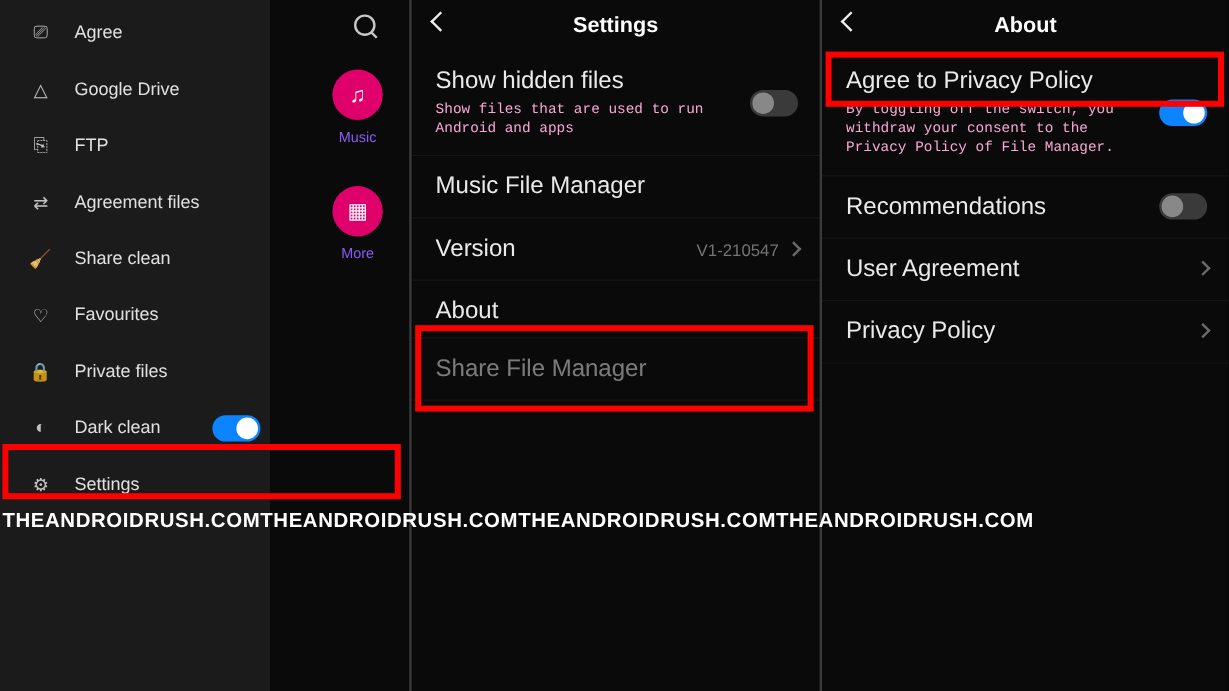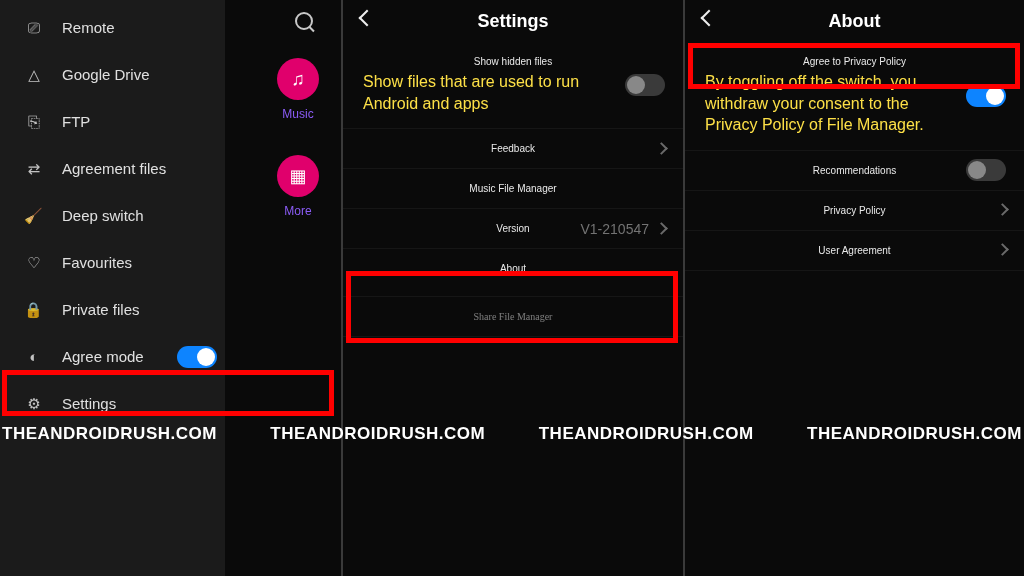--- a/index.html
+++ b/index.html
@@ -39,78 +39,78 @@
   .thumb.t2 { left:238px; top:504px; height:72px; }
   .thumb .lines { position:absolute; left:6px; right:6px; top:6px; bottom:6px; }
   .thumb .lines span { display:block; height:3px; margin:3px 0; background:#9b9b9b; }
 
   
   .hdr { position:relative; height:42px; display:flex; align-items:center; justify-content:center; color:#fff; font-size:18px; font-weight:600; }
   .back { position:absolute; left:12px; top:8px; width:22px; height:22px; cursor:pointer; }
   .back::before { content:""; position:absolute; left:6px; top:4px; width:10px; height:10px; border-left:2px solid #eee; border-bottom:2px solid #eee; transform:rotate(45deg); }
 
   .row { position:relative; padding:14px 20px; border-bottom:1px solid rgba(255,255,255,0.05); cursor:pointer; }
-  .row .title { font-size:10px; color:#eaeaea;text-align:center; }
-  .row .sub { font-size:16px; color:#fde047; margin-top:4px; line-height:1.35; max-width:230px;}
+  .row .title { font-size:20px; color:#eaeaea; }
+  .row .sub { font-size:12px; color:#f9a8d4; margin-top:4px; line-height:1.35; max-width:230px;font-family:Liberation Mono, monospace;}
   .row .chev { position:absolute; right:16px; top:50%; transform:translateY(-50%); width:10px; height:10px; }
   .row .chev::before { content:""; position:absolute; width:7px; height:7px; border-right:2px solid #6a6a6a; border-top:2px solid #6a6a6a; transform:rotate(45deg); }
   .row .rvalue { position:absolute; right:34px; top:50%; transform:translateY(-50%); font-size:14px; color:#737373; }
   .row .rtoggle { position:absolute; right:18px; top:50%; transform:translateY(-50%); }
 
   
   .hl { position:absolute; border:5px solid #ff0000; pointer-events:none; }
 
   
-  .wm { position:absolute; left:0; right:0; top:424px; height:32px; display:flex; justify-content:space-between; padding:0 2px; background:rgba(255,255,255,0.0);gap:18px; }
+  .wm { position:absolute; left:0; right:12px; top:424px; height:32px; display:flex; justify-content:flex-start; padding:0 2px; background:rgba(255,255,255,0.0); }
   .wm span { font-size:17px; font-weight:700; color:#fff; letter-spacing:0.5px; }
 
   
   .wm { z-index:50; }
   .hl  { z-index:40; }
 
-  .obscured { color:#555; text-decoration:line-through dotted rgba(0,0,0,0); opacity:0.5;font-family:Liberation Serif, serif;}
+  .obscured { color:#555; text-decoration:line-through dotted rgba(0,0,0,0); opacity:0.5;}
 </style>
 </head>
 <body>
 
 <div class="stage">
 
   <div class="panel p1">
     <div class="drawer">
       <div class="item">
           <span class="ic">⎚</span>
-          <span>Remote</span>
+          <span>Agree</span>
         </div>
       <div class="item">
           <span class="ic">△</span>
           <span>Google Drive</span>
         </div>
       <div class="item">
           <span class="ic">⎘</span>
           <span>FTP</span>
         </div>
       <div class="item">
           <span class="ic">⇄</span>
           <span>Agreement files</span>
         </div>
       <div class="item">
           <span class="ic">🧹</span>
-          <span>Deep switch</span>
+          <span>Share clean</span>
         </div>
       <div class="item">
           <span class="ic">♡</span>
           <span>Favourites</span>
         </div>
       <div class="item">
           <span class="ic">🔒</span>
           <span>Private files</span>
         </div>
       <div class="item dark-mode">
         <span class="ic">◐</span>
-        <span>Agree mode</span>
+        <span>Dark clean</span>
         <span class="toggle on darkmode-toggle">
             <span class="knob"></span>
           </span>
       </div>
       <div class="item">
           <span class="ic">⚙</span>
           <span>Settings</span>
         </div>
     </div>
 
@@ -162,24 +162,20 @@
     </div>
 
     <div class="row">
       <div class="title">Show hidden files</div>
       <div class="sub">Show files that are used to run Android and apps</div>
       <span class="toggle off rtoggle">
           <span class="knob"></span>
         </span>
     </div>
     <div class="row">
-      <div class="title">Feedback</div>
-      <span class="chev"></span>
-    </div>
-    <div class="row">
       <div class="title">Music File Manager</div>
     </div>
     <div class="row">
       <div class="title">Version</div>
       <span class="rvalue">V1-210547</span>
       <span class="chev"></span>
     </div>
     <div class="row" style="height:48px;">
       <div class="title">About</div>
     </div>
@@ -203,27 +199,27 @@
           <span class="knob"></span>
         </span>
     </div>
     <div class="row">
       <div class="title">Recommendations</div>
       <span class="toggle off rtoggle">
           <span class="knob"></span>
         </span>
     </div>
     <div class="row">
+      <div class="title">User Agreement</div>
+      <span class="chev"></span>
+    </div>
+    <div class="row">
       <div class="title">Privacy Policy</div>
       <span class="chev"></span>
     </div>
-    <div class="row">
-      <div class="title">User Agreement</div>
-      <span class="chev"></span>
-    </div>
 
     <div class="hl" style="left:3px; top:43px; width:332px; height:46px;"></div>
   </div>
 
   <div class="wm">
     <span>THEANDROIDRUSH.COM</span>
     <span>THEANDROIDRUSH.COM</span>
     <span>THEANDROIDRUSH.COM</span>
     <span>THEANDROIDRUSH.COM</span>
   </div>

